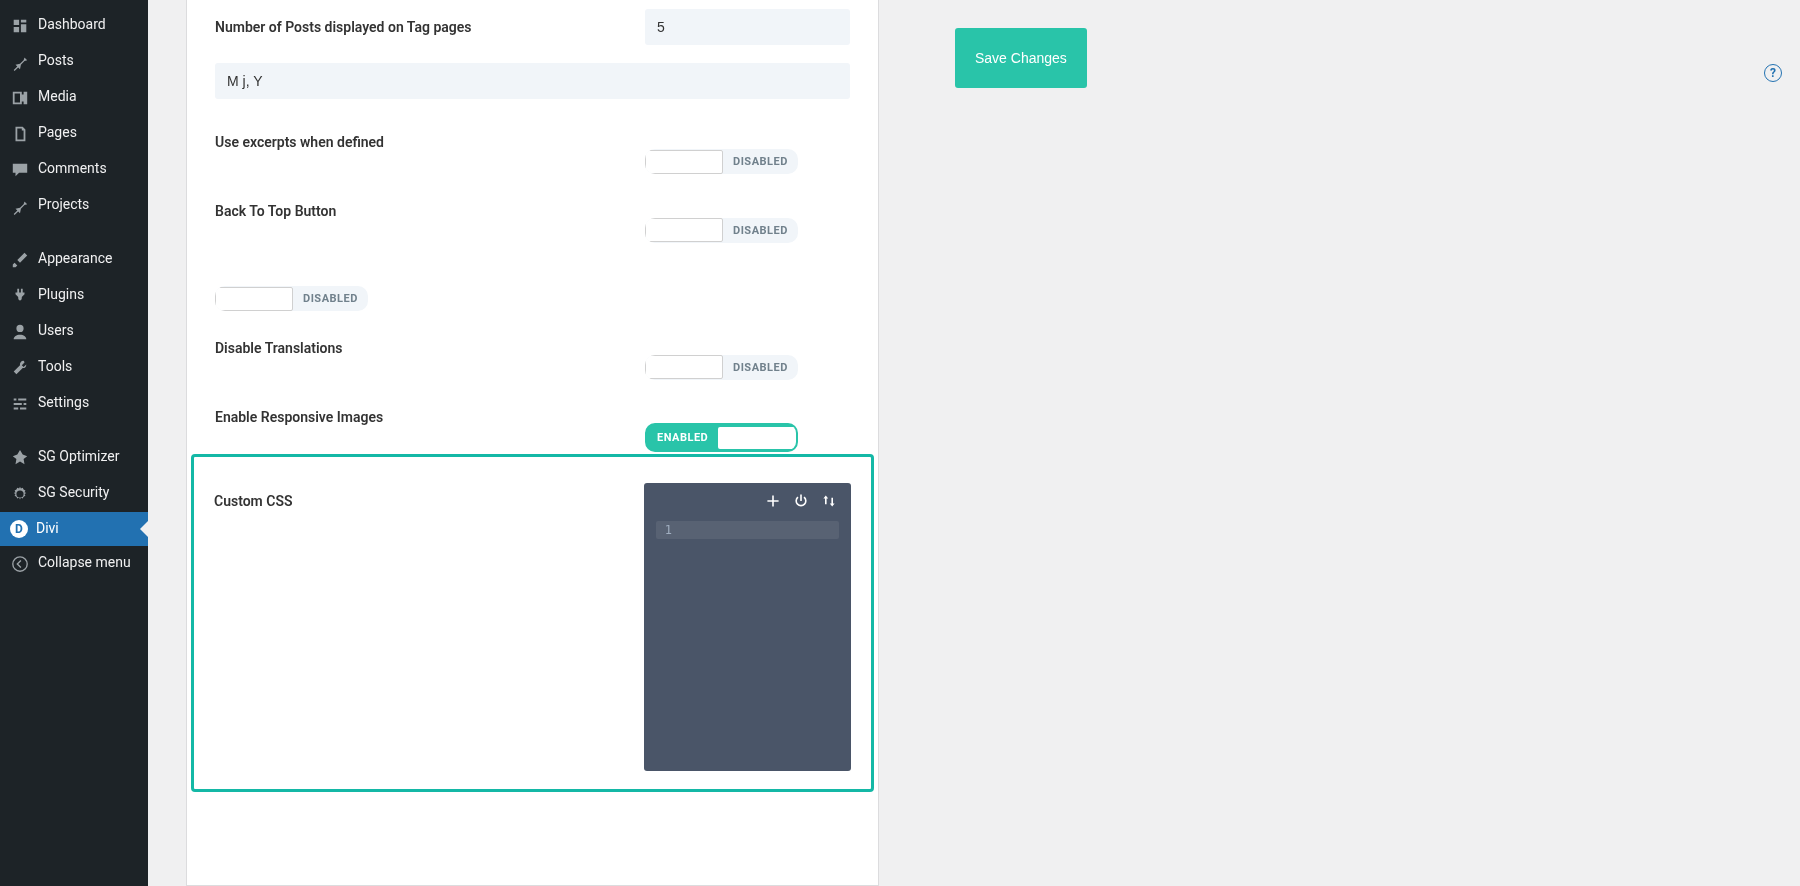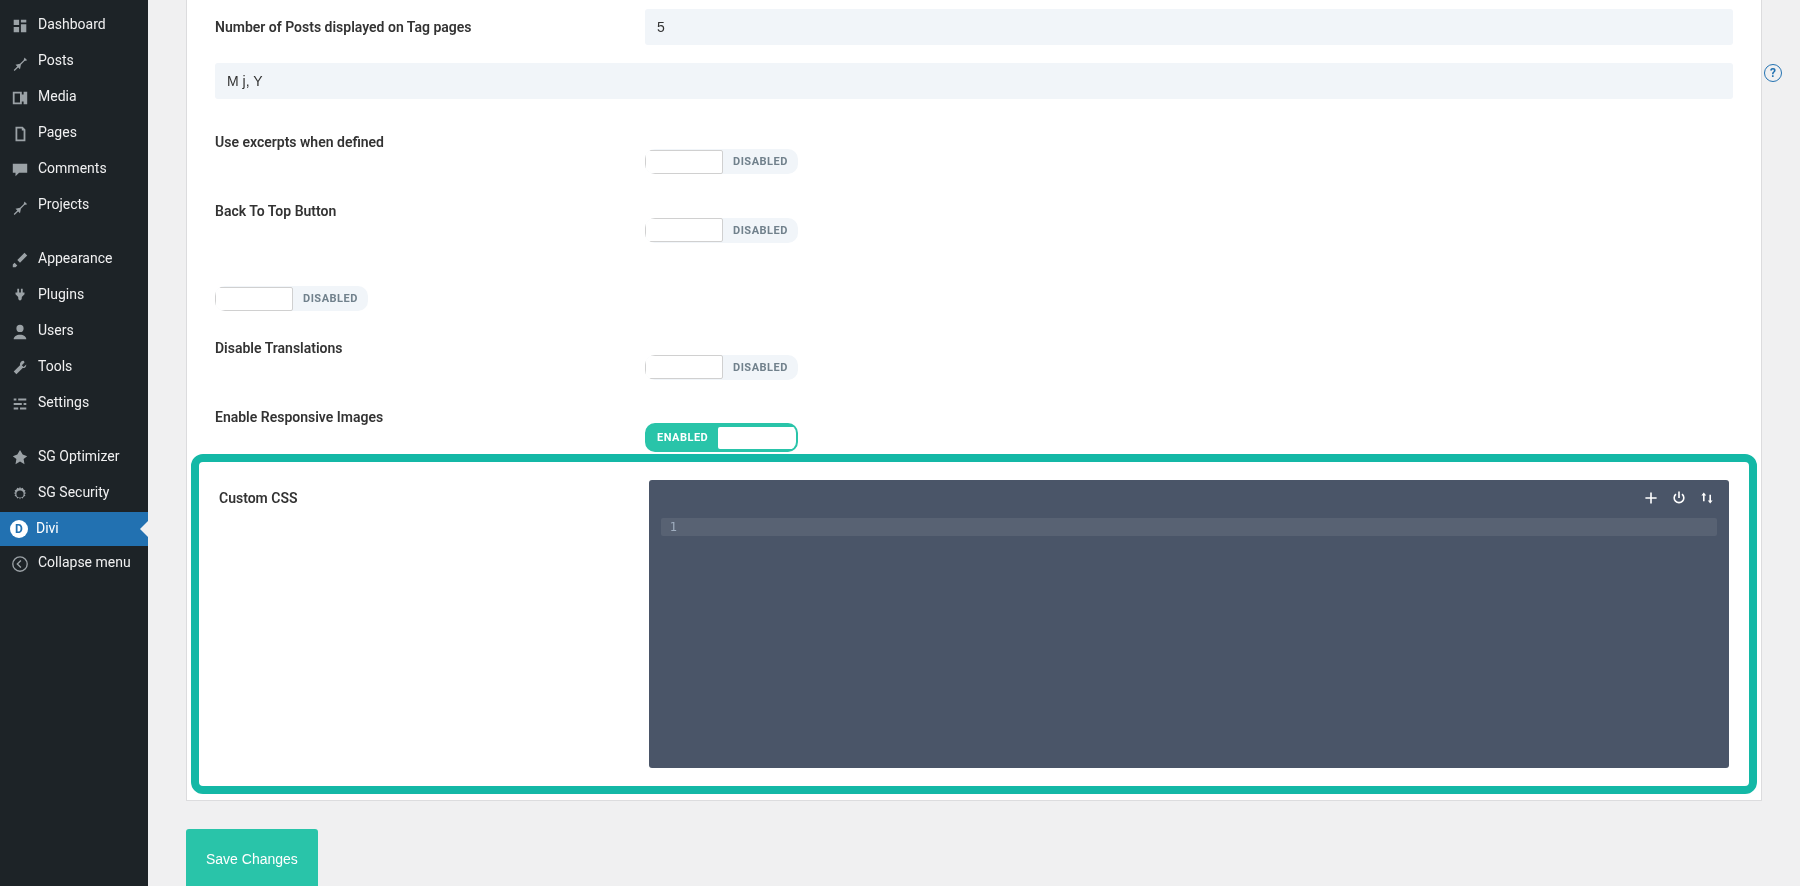--- a/index.html
+++ b/index.html
@@ -15,38 +15,38 @@
 .nav-icon svg { width: 18px; height: 18px; fill: rgba(240,246,252,0.6); }
 .nav-item.divi .nav-icon { background: #fff; color: #2271b1; border-radius: 50%; width: 18px; height: 18px; font-weight: bold; font-size: 12px; }
 .nav-item.divi.active .nav-icon { background: #fff; color: #2271b1; }
 .sub-nav { background: #2c3338; padding: 6px 0; }
 .sub-item { padding: 6px 12px; color: rgba(240,246,252,0.7); font-size: 13px; cursor: pointer; }
 .sub-item.current { color: #fff; font-weight: 600; }
 .spacer-top { height: 8px; }
 .group-gap { height: 18px; }
 
 
-.main { flex: 1; display: flex; flex-direction: column; overflow: auto; }
+.main { flex: 1; display: flex; flex-direction: row; overflow: auto; }
 .settings-panel { background: #fff; margin: 0 38px 0 38px; border: 1px solid #dcdcde; border-top: none; }
 .setting-row { display: flex; align-items: center; padding: 0 28px; border-bottom: 0; min-height: 54px; }
 .setting-label { width: 430px; font-size: 14px; color: #333; font-weight: 600; flex-shrink: 0; }
 .setting-control { flex: 1; }
 .text-input { width: 100%; background: #f1f5f9; border: none; padding: 10px 12px; font-size: 14px; color: #333; border-radius: 3px; }
 
 
 .toggle-wrap { display: inline-flex; align-items: center; border-radius: 10px; overflow: hidden; margin-top: 41px; }
 .toggle-wrap.disabled { background: #f1f5f9; }
 .toggle-wrap.enabled { background: #29c4a9; border: 2px solid #29c4a9; }
 .toggle-knob { width: 78px; height: 24px; background: #fff; border: 1px solid #d0d0d0; border-radius: 2px; }
 .toggle-wrap.enabled .toggle-knob { border: none; height: 22px; }
 .toggle-text { padding: 6px 10px; font-size: 11px; font-weight: 700; letter-spacing: 0.5px; color: #71818c; }
 .toggle-wrap.enabled .toggle-text { color: #fff; }
 
 
-.highlight-box { border: 8px solid #14b8a6; border-radius: 12px; margin: 2px 4px 6px 4px; padding: 18px 20px 18px 20px; }
+.highlight-box { border: 3px solid #14b8a6; border-radius: 4px; margin: 2px 4px 6px 4px; padding: 26px 20px 18px 20px; }
 .css-row { display: flex; }
 .css-label { width: 430px; font-size: 14px; color: #333; font-weight: 600; flex-shrink: 0; padding-top: 10px; }
 .code-editor { flex: 1; background: #4a5568; border-radius: 3px; min-height: 288px; position: relative; padding: 38px 12px 12px 12px; }
 .editor-toolbar { position: absolute; top: 10px; right: 14px; display: flex; gap: 12px; }
 .editor-toolbar svg { width: 16px; height: 16px; fill: #fff; cursor: pointer; }
 .code-line { display: flex; background: rgba(255,255,255,0.08); border-radius: 2px; }
 .line-num { width: 22px; text-align: right; color: #a0aec0; font-size: 12px; font-family: Consolas, monospace; padding: 2px 6px 2px 0; }
 .line-content { flex: 1; padding: 2px 6px; }
 
 

